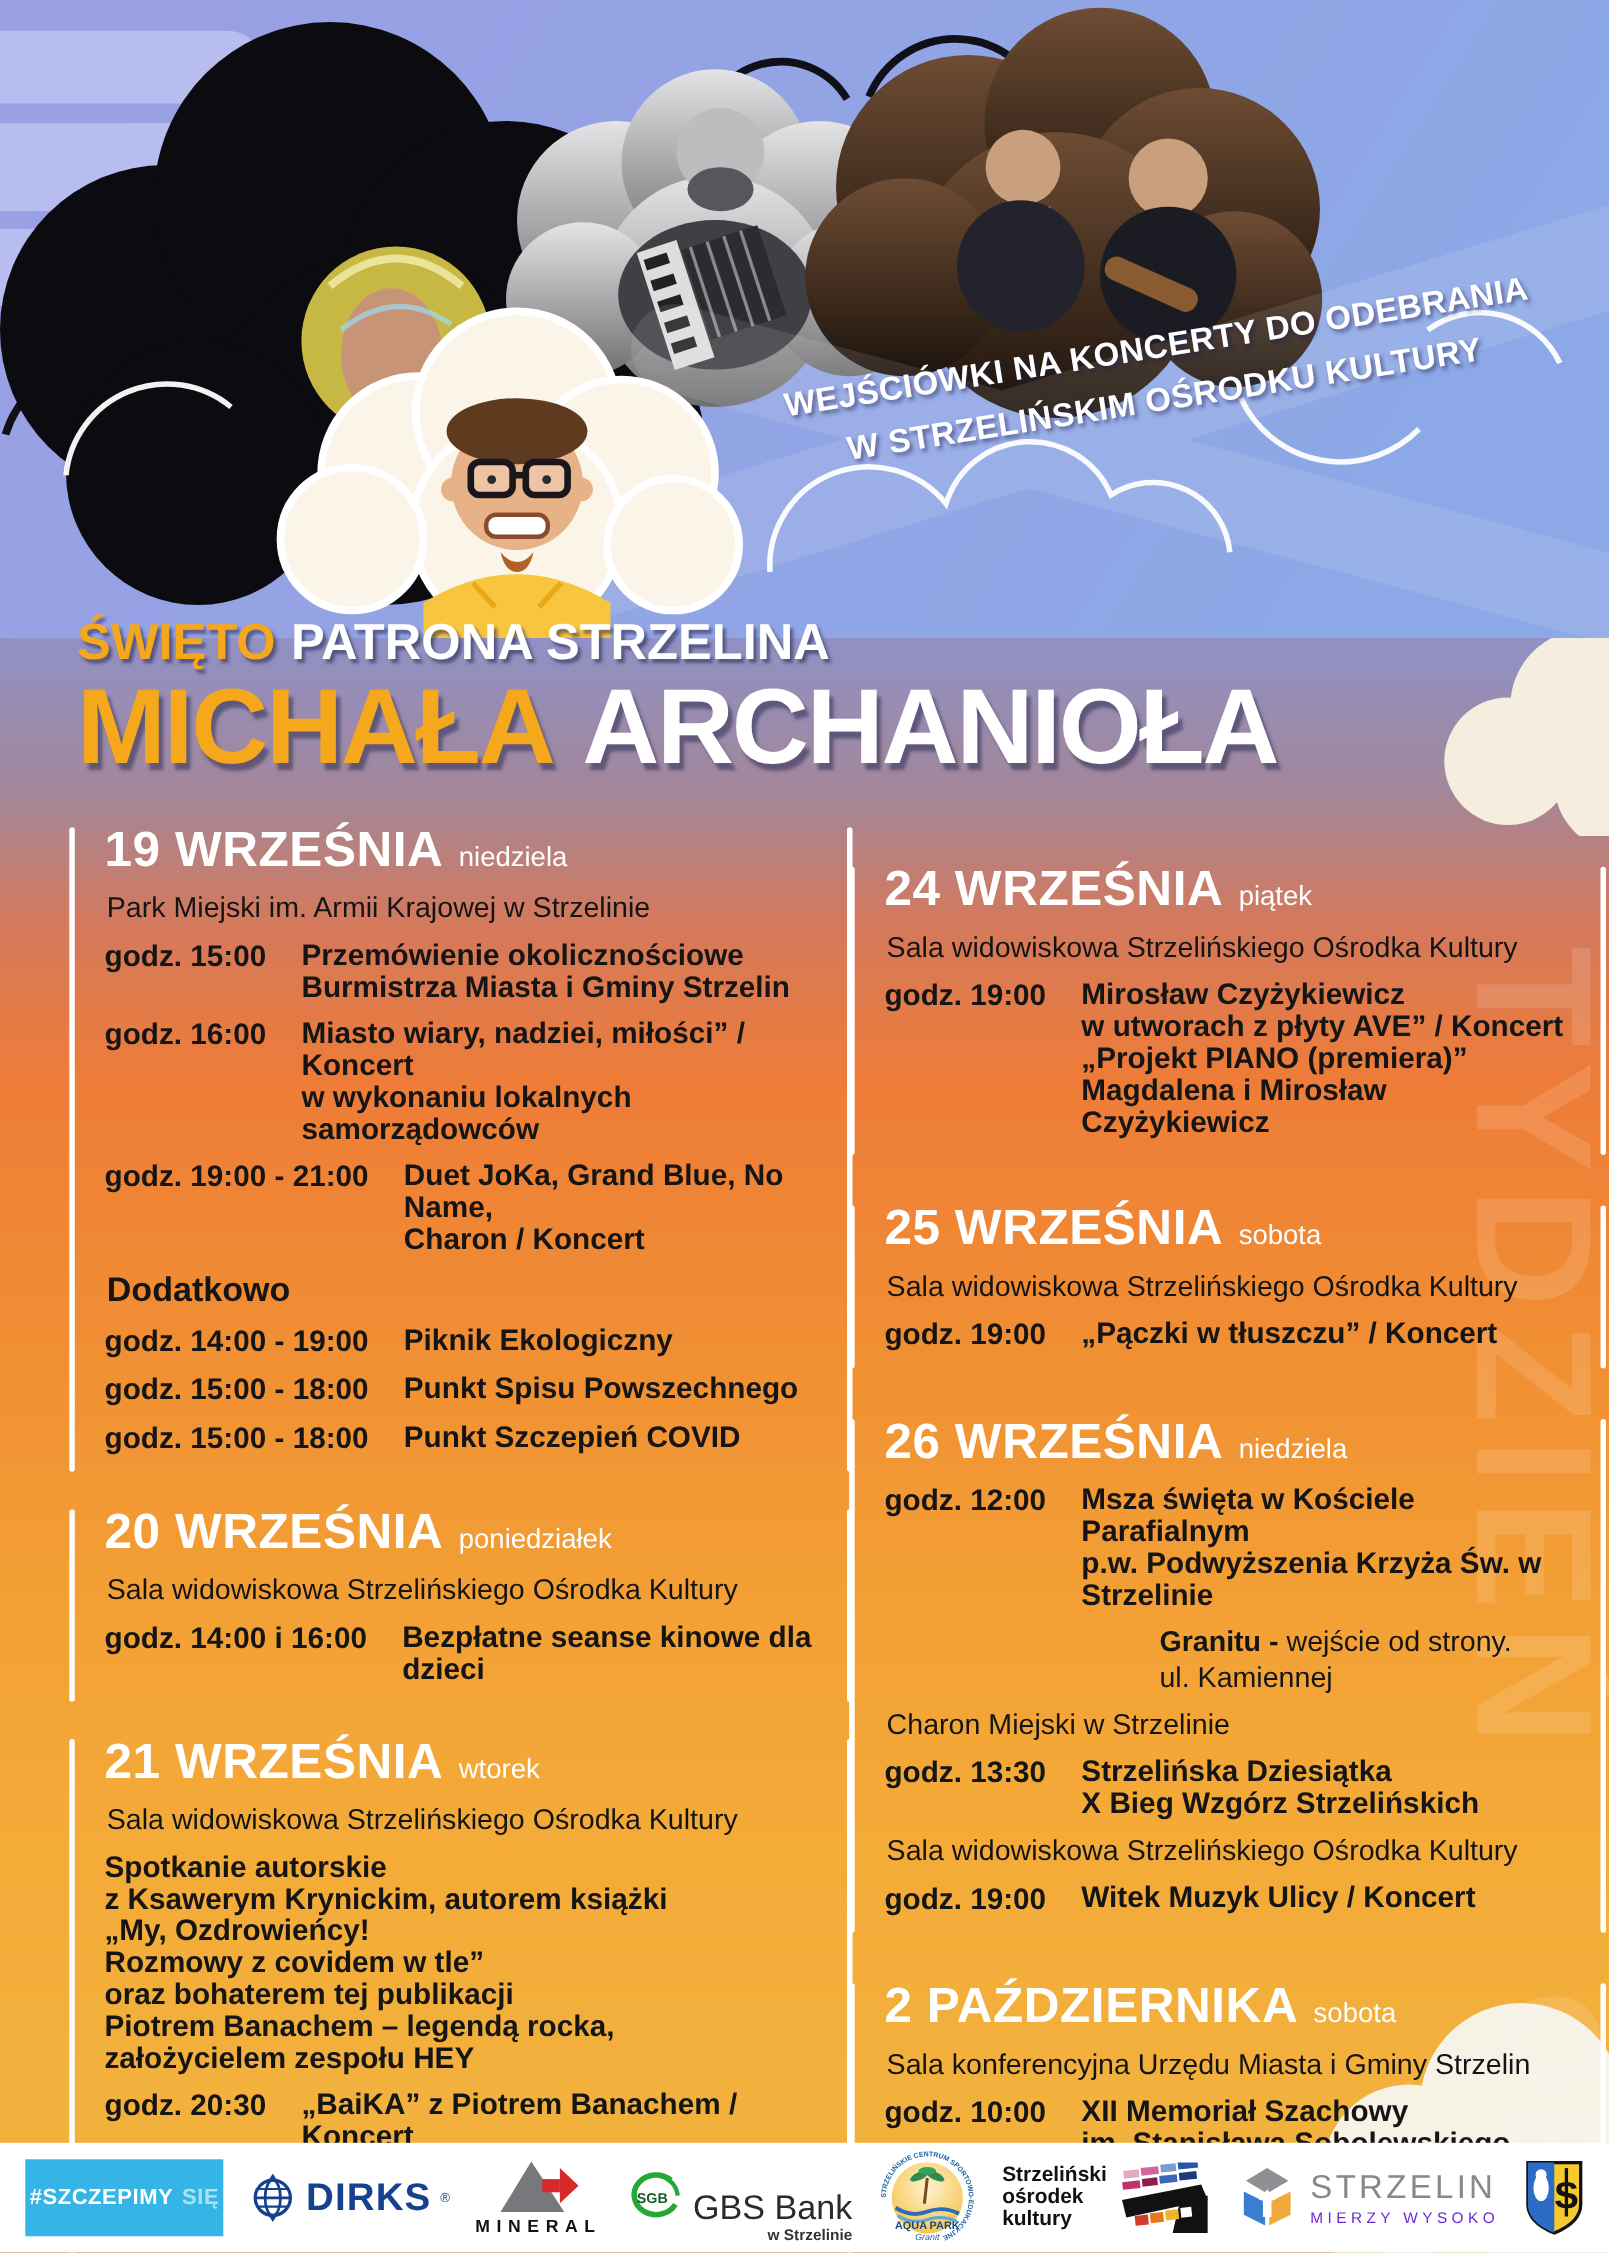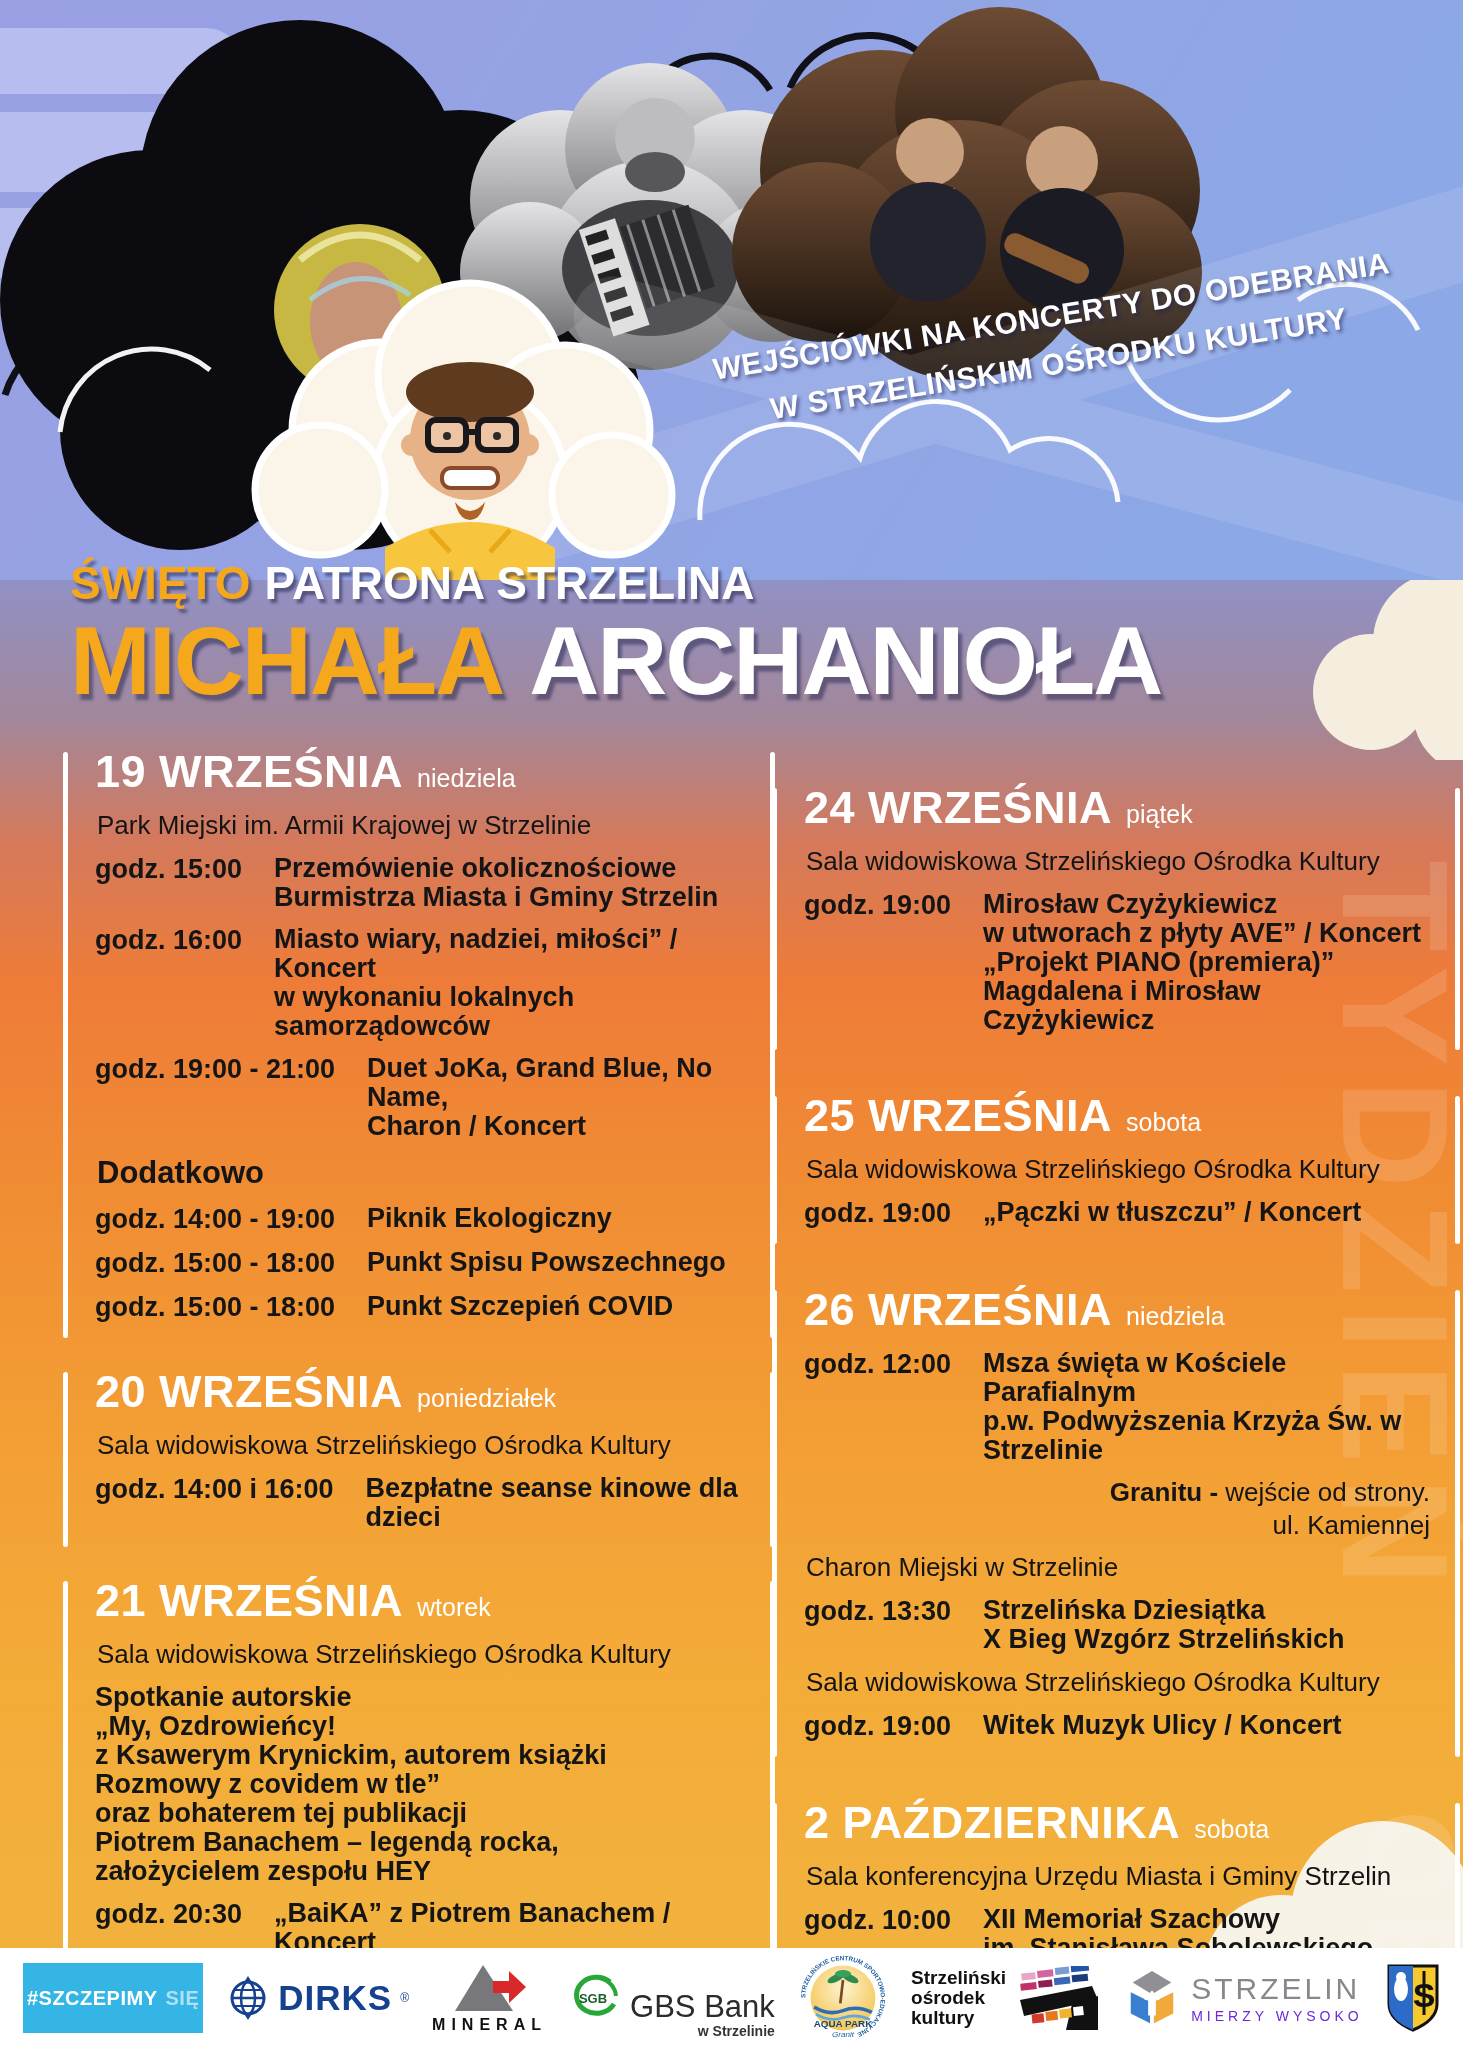--- a/index.html
+++ b/index.html
@@ -35,21 +35,21 @@
   .section::before{left:0;}
   .section::after{right:0;}
   .sec-head{margin-bottom:8px;}
   .sec-date{font-size:45px;font-weight:bold;color:#fff;letter-spacing:.5px;}
   .sec-day{font-size:25px;color:#fff;margin-left:14px;font-weight:normal;}
   .row-loc{font-size:26px;font-weight:normal;margin:12px 0 2px 2px;color:#141414;}
   .row-sub{font-size:31px;font-weight:bold;margin:14px 0 0 2px;}
   .row-ev{display:flex;gap:32px;margin:13px 0;font-weight:bold;font-size:27px;}
   .ev-time{white-space:nowrap;}
   .ev-line{line-height:29px;}
-  .row-note{font-size:26px;margin:4px 0 4px 250px;font-weight:normal;line-height:29px;text-align:right;}
+  .row-note{font-size:26px;margin:4px 0 4px 250px;font-weight:normal;line-height:29px;}
   .row-note b{font-weight:bold;}
   
   .cloud-svg{position:absolute;pointer-events:none;}
   
   .footer{position:absolute;left:0;bottom:0;width:1463px;height:100px;background:#fff;
     display:flex;align-items:center;justify-content:space-evenly;z-index:5;}
   .logo{display:flex;align-items:center;gap:8px;}
   .logo-szczepimy{width:180px;height:70px;background:#35B5E5;display:flex;align-items:center;justify-content:center;
     color:#fff;font-weight:bold;font-size:20px;letter-spacing:.5px;}
   .logo-szczepimy .lite{opacity:.6;}
@@ -290,22 +290,22 @@
             <div class="ev-line">Bezpłatne seanse kinowe dla dzieci</div>
           </div>
         </div>
       </section>
       <section class="section">
         <div class="sec-head"><span class="sec-date">21 WRZEŚNIA</span><span class="sec-day">wtorek</span></div>
         <div class="row-loc">Sala widowiskowa Strzelińskiego Ośrodka Kultury</div>
         <div class="row-ev">
           <div class="ev-desc">
             <div class="ev-line">Spotkanie autorskie</div>
+            <div class="ev-line">z Ksawerym Krynickim, autorem książki</div>
             <div class="ev-line">„My, Ozdrowieńcy!</div>
-            <div class="ev-line">z Ksawerym Krynickim, autorem książki</div>
             <div class="ev-line">Rozmowy z covidem w tle”</div>
             <div class="ev-line">oraz bohaterem tej publikacji</div>
             <div class="ev-line">Piotrem Banachem – legendą rocka,</div>
             <div class="ev-line">założycielem  zespołu HEY</div>
           </div>
         </div>
         <div class="row-ev">
           <div class="ev-time">godz. 20:30</div>
           <div class="ev-desc">
             <div class="ev-line">„BaiKA” z Piotrem Banachem / Koncert</div>

